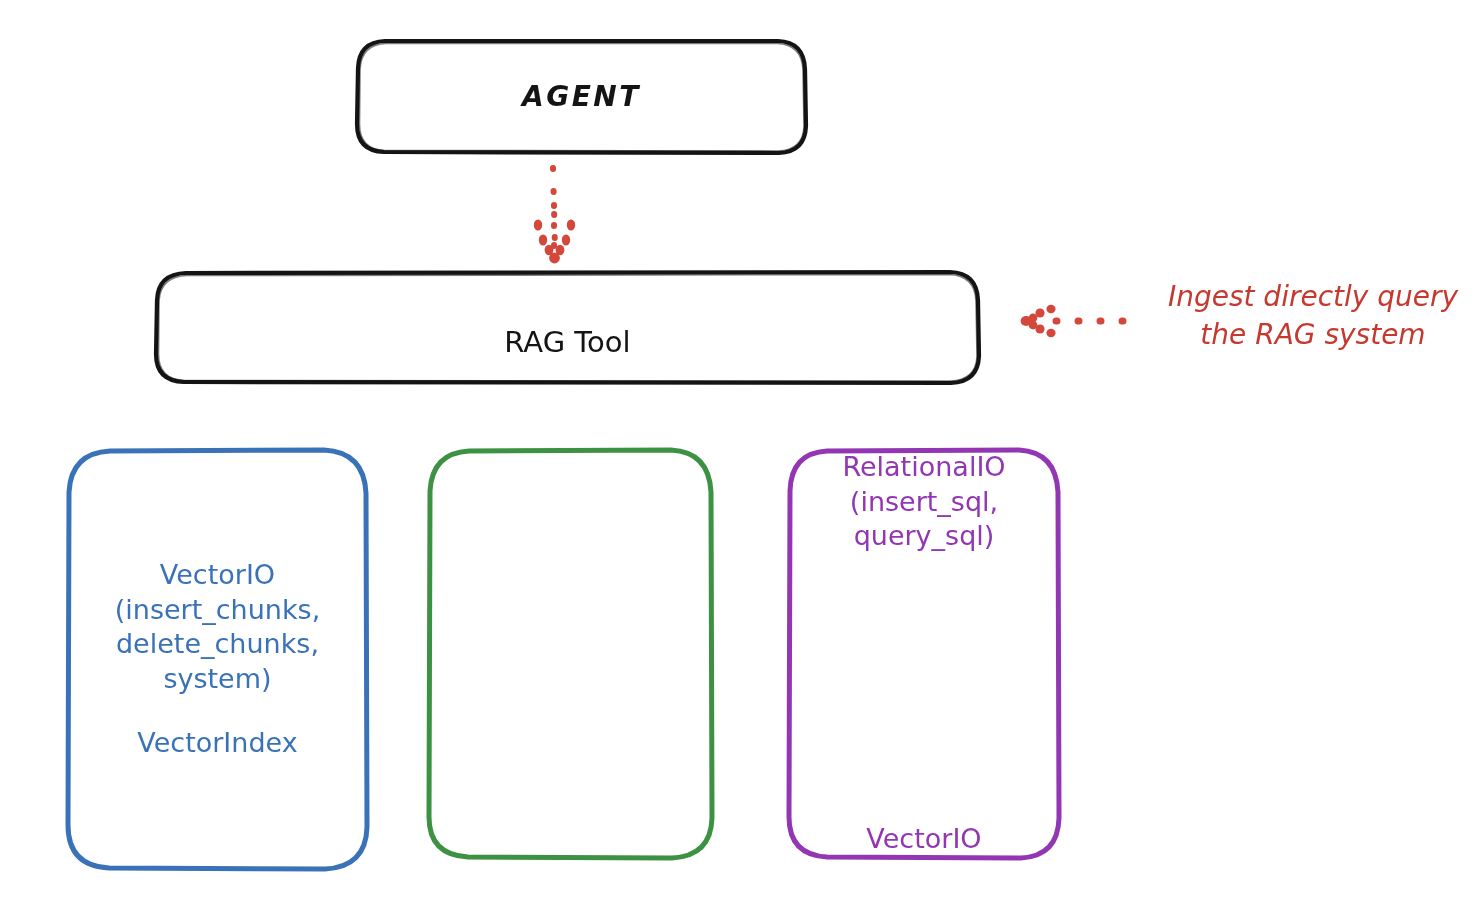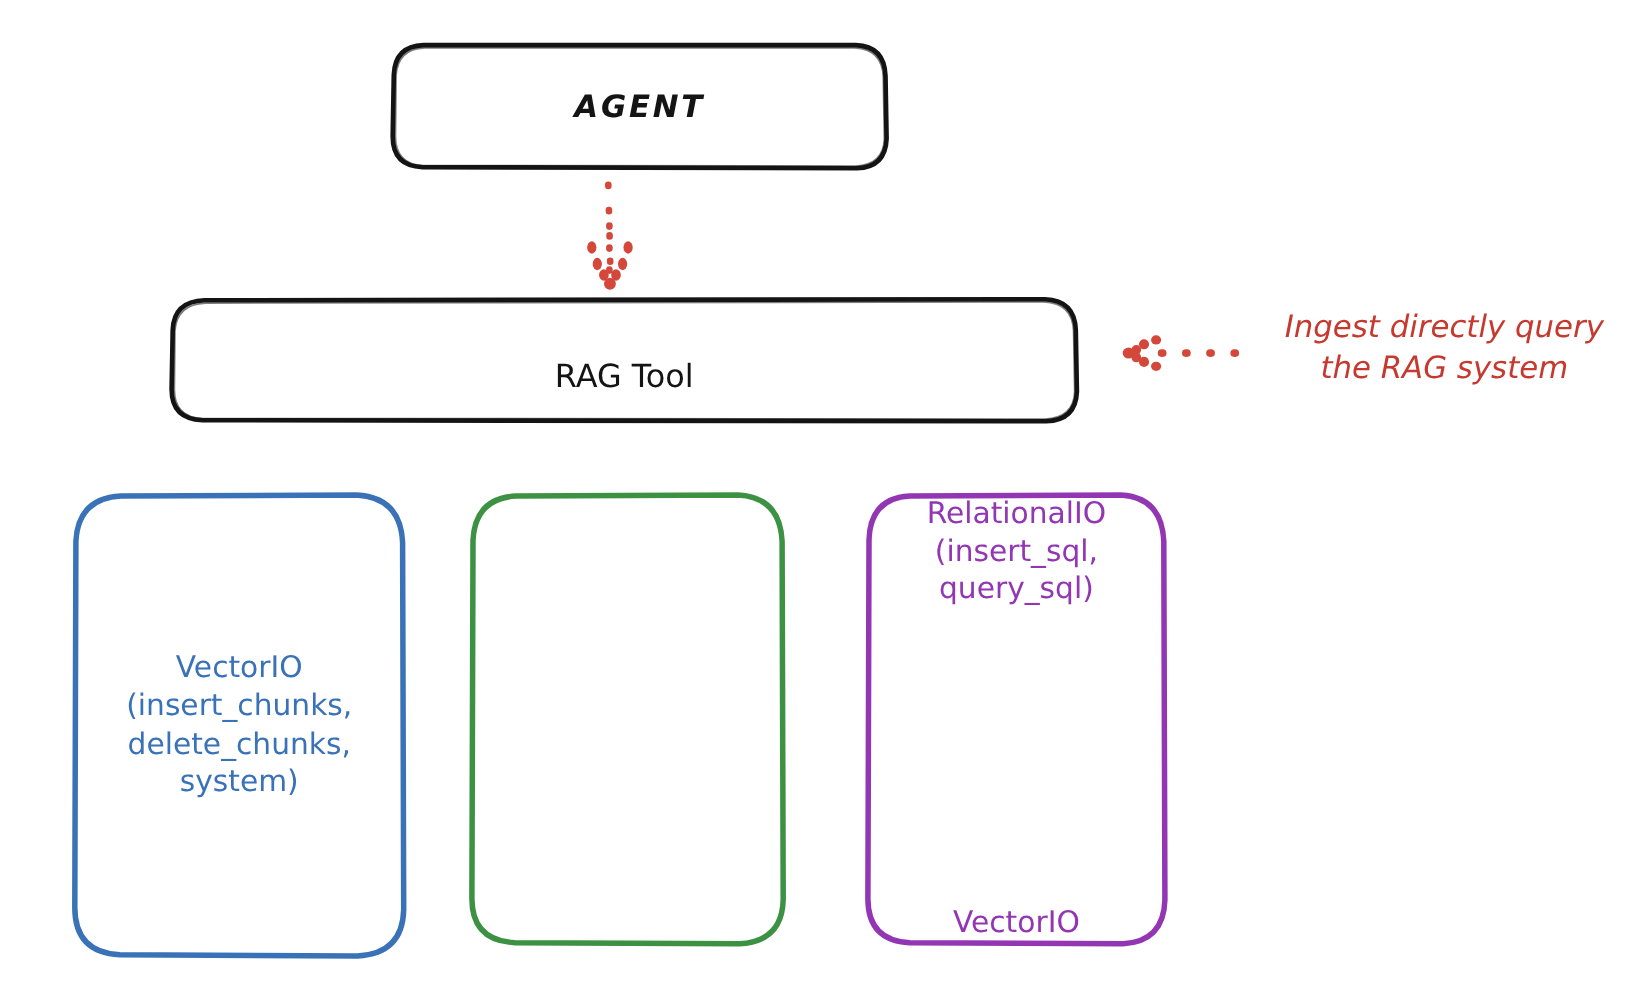--- a/index.html
+++ b/index.html
@@ -156,20 +156,21 @@
 
 <div class="node" id="ragtool-node">
   <span id="ragtool-label">RAG Tool</span>
 </div>
 
 <div class="node store-node" id="vectorio-node">
   <span class="store-primary">VectorIO
 (insert_chunks,
 delete_chunks,
 system)</span>
+  <span class="store-secondary">VectorIndex</span>
 </div>
 
 <div class="node store-node" id="keyvalueio-node">
 </div>
 
 <div class="node store-node" id="relationalio-node">
   <span class="store-primary">RelationalIO
 (insert_sql,
 query_sql)</span>
   <span class="store-secondary">VectorIO</span>

